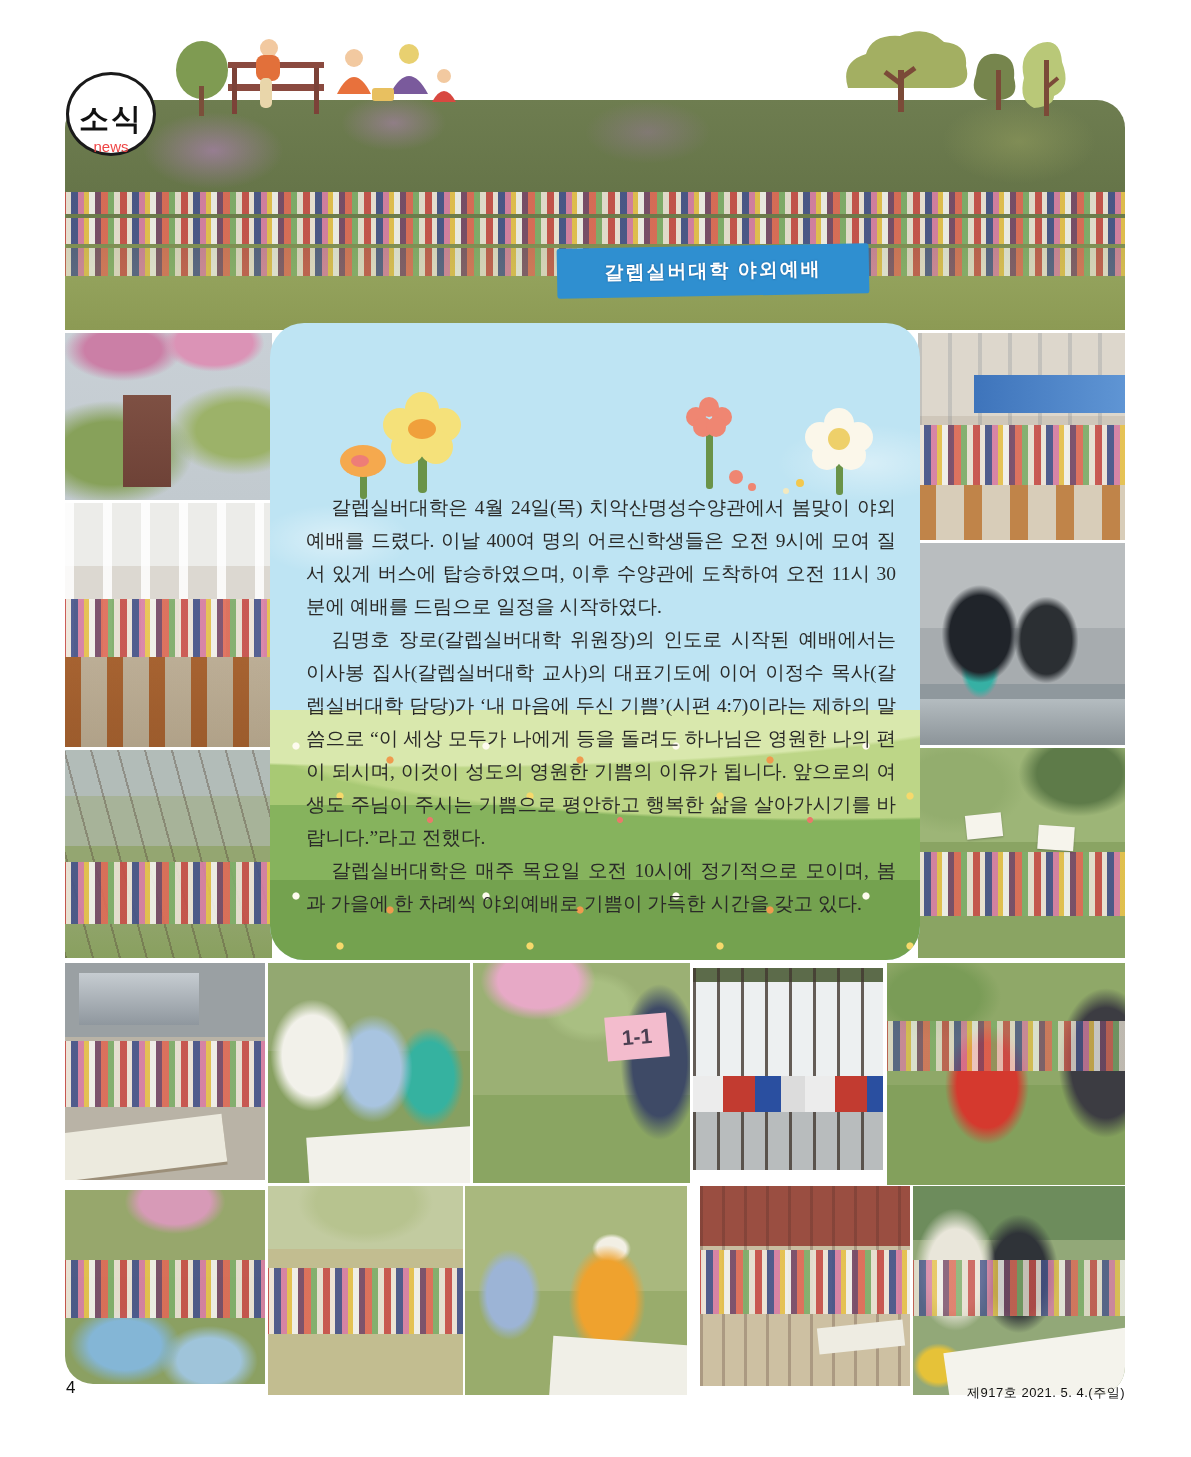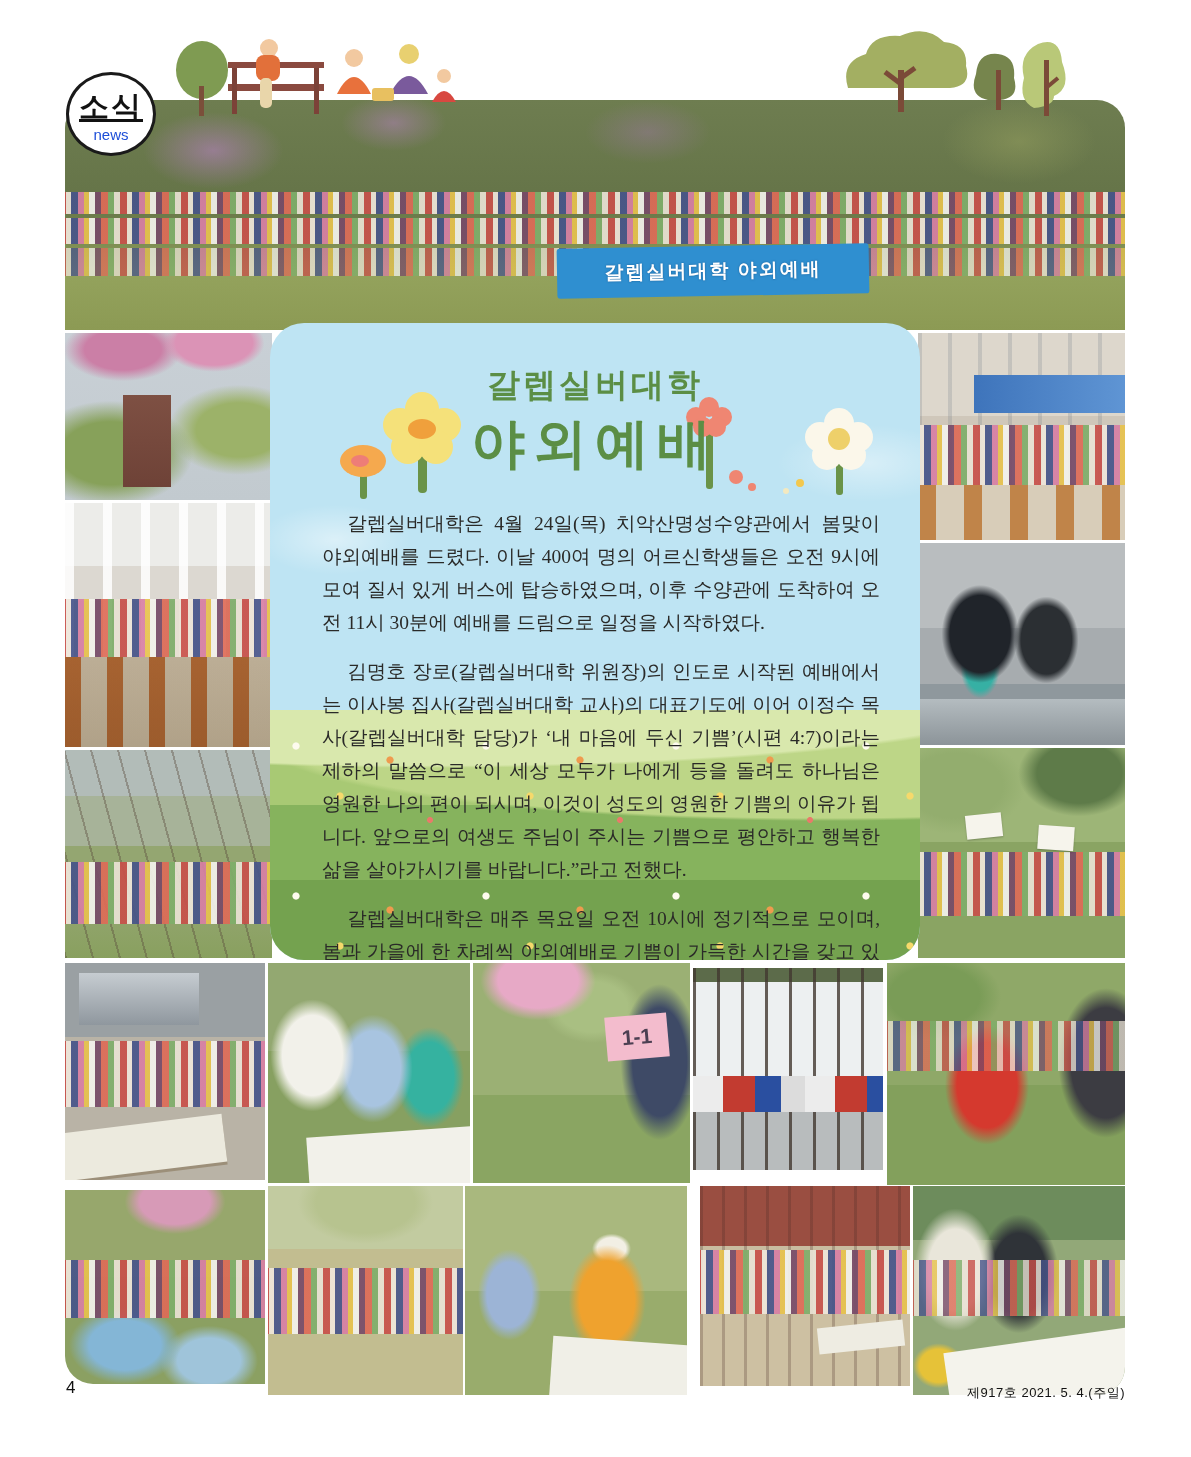--- a/index.html
+++ b/index.html
@@ -2,22 +2,22 @@
 <html lang="ko"><head>
 <meta charset="utf-8">
 <style>
   html,body{margin:0;padding:0;background:#ffffff;}
   #page{position:relative;width:1191px;height:1457px;background:#fff;overflow:hidden;
         font-family:"Liberation Sans",sans-serif;}
 
   
   .badge{position:absolute;left:66px;top:72px;width:84px;height:78px;background:#fff;
          border:3px solid #1a1a1a;border-radius:50%;z-index:20;text-align:center;}
-  .badge .t1{margin-top:12px;font-size:30px;font-weight:700;color:#111;letter-spacing:2px;text-decoration:underline;}
-  .badge .t2{font-size:15px;color:#1d4ed8;margin-top:-2px;font-family:"Liberation Sans",sans-serif;}
+  .badge .t1{margin-top:24px;font-size:30px;font-weight:700;color:#111;letter-spacing:2px;}
+  .badge .t2{font-size:15px;color:#ef4444;margin-top:-2px;font-family:"Liberation Sans",sans-serif;}
 
   
   .deco{position:absolute;z-index:15;}
 
   
   #collage{position:absolute;left:65px;top:100px;width:912px;height:1295px;}
   .photo{position:absolute;overflow:hidden;background:#cfcfc8;}
   .crowd{position:absolute;left:-6px;right:-6px;opacity:.92;
     background:repeating-linear-gradient(90deg,
       #c8504a 0 7px,#efe6da 7px 12px,#47548a 12px 19px,#d87fa4 19px 25px,
@@ -164,21 +164,21 @@
     radial-gradient(160% 150px at 85% 30px,#bdd687 52%,transparent 54%),
     linear-gradient(180deg,#a8c974 0 38%,#86b35d 38% 68%,#74a24f 68% 100%);
     background-size:190px 150px,190px 150px,190px 150px,190px 150px,auto,auto,auto;}
   #card .title{position:absolute;top:40px;left:0;right:0;text-align:center;
     color:#5b8e45;font-family:"Liberation Serif",serif;z-index:3;}
   #card .title .l1{font-size:33px;font-weight:700;letter-spacing:3px;}
   #card .title .l2{font-size:54px;font-weight:700;letter-spacing:8px;margin-top:0px;}
   #card .body{position:absolute;left:36px;right:24px;top:168px;z-index:3;
     font-family:"Liberation Serif",serif;font-size:19.5px;line-height:33px;
     color:#2a2a28;text-align:justify;}
-  #card .body p{margin:16px;text-indent:1.3em;}
+  #card .body p{margin:0;text-indent:1.3em;}
   .tflower{position:absolute;z-index:3;}
 
   
   #page-num{position:absolute;left:66px;top:1378px;font-size:17px;color:#111;}
   #issue{position:absolute;right:66px;top:1384px;font-size:13px;color:#111;letter-spacing:.5px;}
 </style>
 </head>
 <body>
 
 <div id="page">
@@ -336,24 +336,20 @@
             <circle cx="142" cy="46" r="15"></circle>
             <circle cx="180" cy="46" r="15"></circle>
           <circle cx="149" cy="64" r="15"></circle>
             <circle cx="173" cy="64" r="15"></circle>
         </g>
         <circle cx="161" cy="48" r="11" fill="#eed06a"></circle>
         <circle cx="122" cy="92" r="4" fill="#f3c84e"></circle>
         <circle cx="108" cy="100" r="3" fill="#f3e9c0"></circle>
       </svg>
 
-      <div class="title">
-        <div class="l1">갈렙실버대학</div>
-        <div class="l2">야외예배</div>
-      </div>
 
       <div class="body">
         <p>갈렙실버대학은 4월 24일(목) 치악산명성수양관에서 봄맞이 야외예배를 드렸다. 이날 400여 명의 어르신학생들은 오전 9시에 모여 질서 있게 버스에 탑승하였으며, 이후 수양관에 도착하여 오전 11시 30분에 예배를 드림으로 일정을 시작하였다.</p>
         <p>김명호 장로(갈렙실버대학 위원장)의 인도로 시작된 예배에서는 이사봉 집사(갈렙실버대학 교사)의 대표기도에 이어 이정수 목사(갈렙실버대학 담당)가 ‘내 마음에 두신 기쁨’(시편 4:7)이라는 제하의 말씀으로 “이 세상 모두가 나에게 등을 돌려도 하나님은 영원한 나의 편이 되시며, 이것이 성도의 영원한 기쁨의 이유가 됩니다. 앞으로의 여생도 주님이 주시는 기쁨으로 평안하고 행복한 삶을 살아가시기를 바랍니다.”라고 전했다.</p>
         <p>갈렙실버대학은 매주 목요일 오전 10시에 정기적으로 모이며, 봄과 가을에 한 차례씩 야외예배로 기쁨이 가득한 시간을 갖고 있다.</p>
       </div>
     </div>
   </div>
 
   <div id="page-num">4</div>

